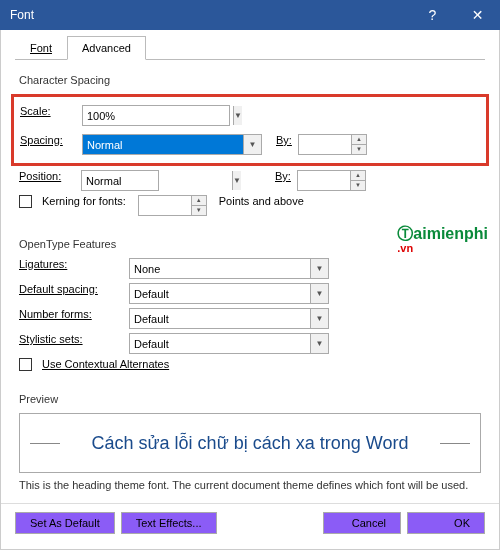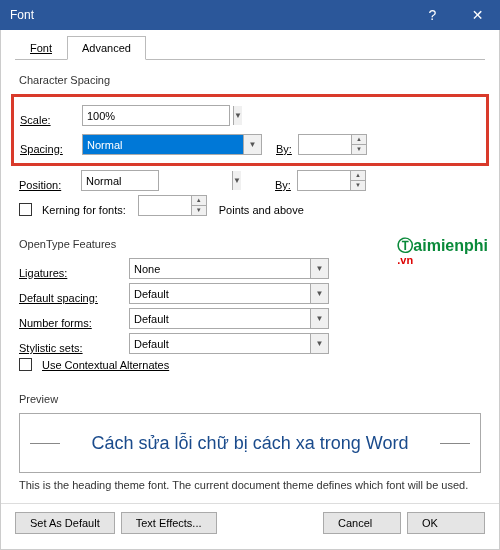--- a/index.html
+++ b/index.html
@@ -8,45 +8,45 @@
 .titlebar .title { flex: 1; }
 .titlebar .btn { width: 45px; height: 30px; display: flex; align-items: center; justify-content: center; font-size: 14px; cursor: pointer; }
 .dialog { background: #fff; border: 1px solid #ccc; border-top: none; height: 520px; }
 .tabs { display: flex; padding: 6px 14px 0; font-size: 11px; }
 .tab { padding: 5px 14px; border: 1px solid transparent; cursor: pointer; }
 .tab.active { border: 1px solid #bbb; border-bottom: 1px solid #fff; background: #fff; position: relative; z-index: 2; }
 .tab.inactive { border-bottom: 1px solid #bbb; }
 .tabline { border-top: 1px solid #bbb; margin: -1px 14px 0; }
 .section { padding: 8px 18px 4px; font-size: 11px; }
 .section-title { color: #333; margin: 6px 0 8px; }
-.row { display: flex; align-items: flex-end; margin: 4px 0; gap: 6px; }
+.row { display: flex; align-items: flex-start; margin: 4px 0; gap: 6px; }
 .label { text-decoration: underline; text-decoration-style: solid; color: #000; min-width: 56px; }
 .label-w { min-width: 104px; }
 .combo { display: flex; align-items: center; border: 1px solid #aaa; background: #fff; height: 21px; font-size: 11px; }
 .combo input { border: none; outline: none; flex: 1; padding: 0 4px; font-size: 11px; height: 19px; background: transparent; }
 .combo .arrow { width: 18px; height: 19px; border-left: 1px solid #aaa; display: flex; align-items: center; justify-content: center; background: #f0f0f0; cursor: pointer; font-size: 8px; color: #555; }
 .combo.sel { background: #0078d7; }
 .combo.sel input { color: #fff; background: #0078d7; }
 .spinner { display: flex; border: 1px solid #aaa; height: 21px; }
 .spinner input { border: none; width: 52px; padding: 0 4px; font-size: 11px; outline: none; }
 .spinner .spins { display: flex; flex-direction: column; border-left: 1px solid #aaa; }
 .spinner .sp { width: 14px; height: 9.5px; background: #f0f0f0; font-size: 6px; display: flex; align-items: center; justify-content: center; cursor: pointer; color: #555; }
 .spinner .sp:first-child { border-bottom: 1px solid #aaa; }
 .checkbox { width: 13px; height: 13px; border: 1px solid #333; background: #fff; margin-right: 4px; cursor: pointer; }
 .redbox { border: 3px solid #d93a2a; padding: 4px 6px; margin: 0 -8px 4px -8px; }
-.watermark { position: absolute; right: 12px; top: 236px; font-size: 16px; color: #0a8a3a; font-weight: bold; font-family: Arial; z-index: 5; pointer-events: none; }
+.watermark { position: absolute; right: 12px; top: 224px; font-size: 16px; color: #0a8a3a; font-weight: bold; font-family: Arial; z-index: 5; pointer-events: none; }
 .watermark .vn { color: #d00; font-size: 11px; display: block; text-align: left; margin-top: -3px; }
 .preview-box { border: 1px solid #aaa; margin: 6px 0; height: 60px; display: flex; align-items: center; justify-content: center; font-family: "Times New Roman", serif; font-size: 18px; color: #1a4b8c; position: relative; }
 .preview-box::before, .preview-box::after { content: ""; position: absolute; width: 30px; height: 1px; background: #888; top: 50%; }
 .preview-box::before { left: 10px; }
 .preview-box::after { right: 10px; }
 .note { font-size: 11px; color: #333; margin: 4px 0 8px; }
 .buttons { display: flex; gap: 6px; padding: 8px 14px; border-top: 1px solid #ddd; align-items: center; }
 .buttons .spacer { flex: 1; }
-.btn2 { border: 1px solid #aaa; background: #e5e5e5; padding: 4px 14px; font-size: 11px; cursor: pointer; min-width: 78px; text-align: left; }
+.btn2 { border: 1px solid #aaa; background: #8b5cf6; padding: 4px 14px; font-size: 11px; cursor: pointer; min-width: 78px; text-align: right; }
 </style>
 </head>
 <body>
 
 <div class="titlebar">
   <span class="title">Font</span>
   <div class="btn">?</div>
   <div class="btn">✕</div>
 </div>
 

